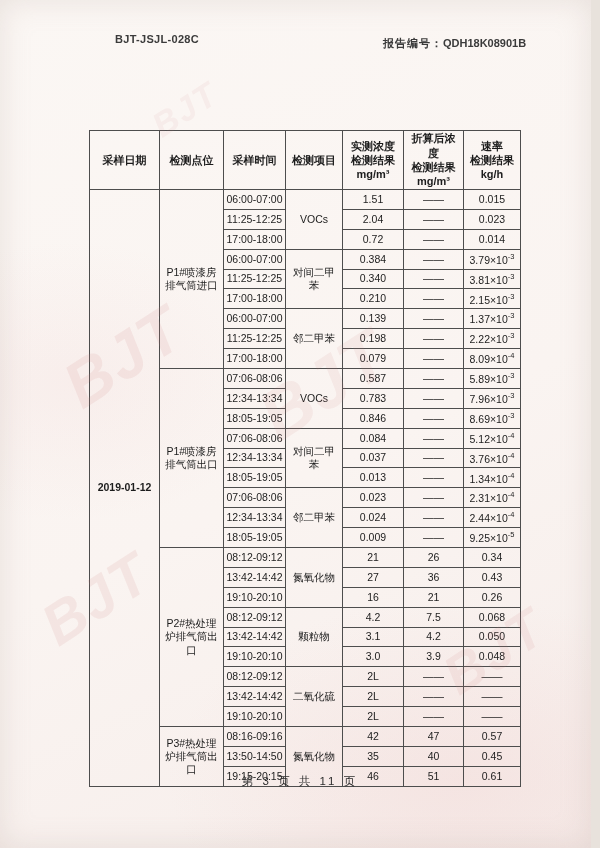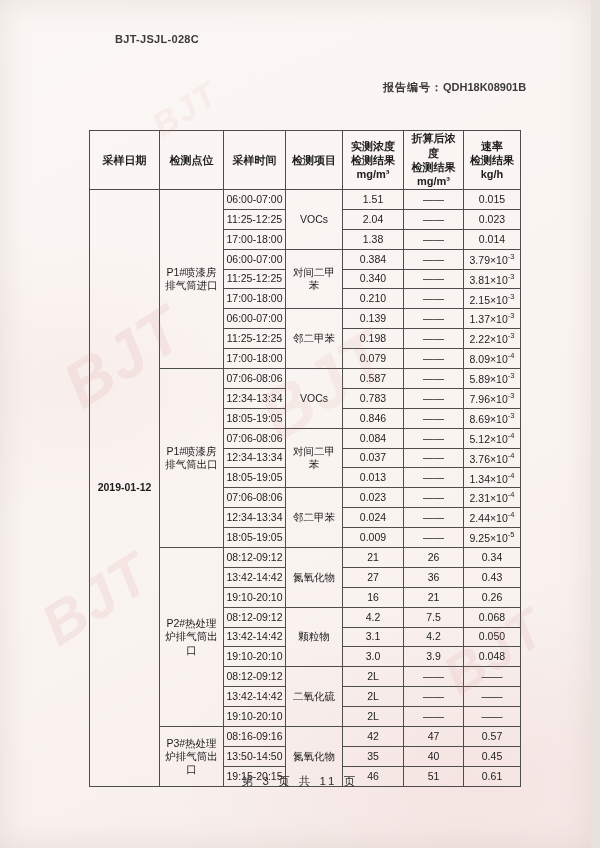--- a/index.html
+++ b/index.html
@@ -12,21 +12,21 @@
     position:relative;width:591px;height:848px;overflow:hidden;
     background:
       radial-gradient(ellipse 420px 260px at 78% 92%, rgba(236,190,190,0.22), rgba(236,190,190,0) 70%),
       radial-gradient(ellipse 300px 200px at 12% 45%, rgba(238,205,205,0.18), rgba(238,205,205,0) 70%),
       linear-gradient(155deg,#fbf7f4 0%,#faf4f1 55%,#f6edea 100%);
     box-shadow:inset 0 0 30px rgba(180,160,150,0.25);
     color:#1c1c1c;
   }
   .doc-header{position:absolute;left:0;top:0;width:600px;}
   .doc-code{position:absolute;left:115px;top:33px;font-size:11px;font-weight:bold;color:#3b3b3b;letter-spacing:0.3px;}
-  .report-no{position:absolute;left:383px;top:36px;font-size:11px;font-weight:bold;color:#3b3b3b;margin-top:44px;}
+  .report-no{position:absolute;left:383px;top:36px;font-size:11px;font-weight:bold;color:#3b3b3b;}
   .report-no .lbl{letter-spacing:1px;}
   .section-title{position:absolute;left:103px;top:63px;font-size:15px;font-weight:bold;letter-spacing:1.5px;color:#222;}
   .subsection-title{position:absolute;left:93px;top:97px;font-size:13.5px;font-weight:500;letter-spacing:1px;color:#2a2a2a;}
 
   table.results{
     position:absolute;left:89px;top:130px;width:431px;height:625px;
     border-collapse:collapse;table-layout:fixed;
   }
   table.results th, table.results td{
     border:1px solid #4d4d4d;
@@ -112,21 +112,21 @@
           <td class="num">0.015</td>
         </tr>
         <tr>
           <td class="time">11:25-12:25</td>
           <td class="num">2.04</td>
           <td class="num">——</td>
           <td class="num">0.023</td>
         </tr>
         <tr>
           <td class="time">17:00-18:00</td>
-          <td class="num">1.38</td>
+          <td class="num">0.72</td>
           <td class="num">——</td>
           <td class="num">0.014</td>
         </tr>
         <tr>
           <td class="time">06:00-07:00</td>
           <td class="item" rowspan="3">对间二甲苯</td>
           <td class="num">0.384</td>
           <td class="num">——</td>
           <td class="num">3.79×10<sup>-3</sup></td>
         </tr>

